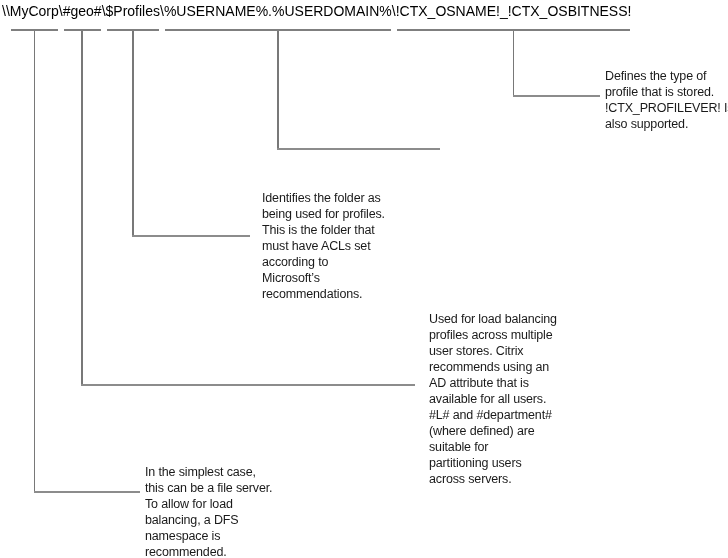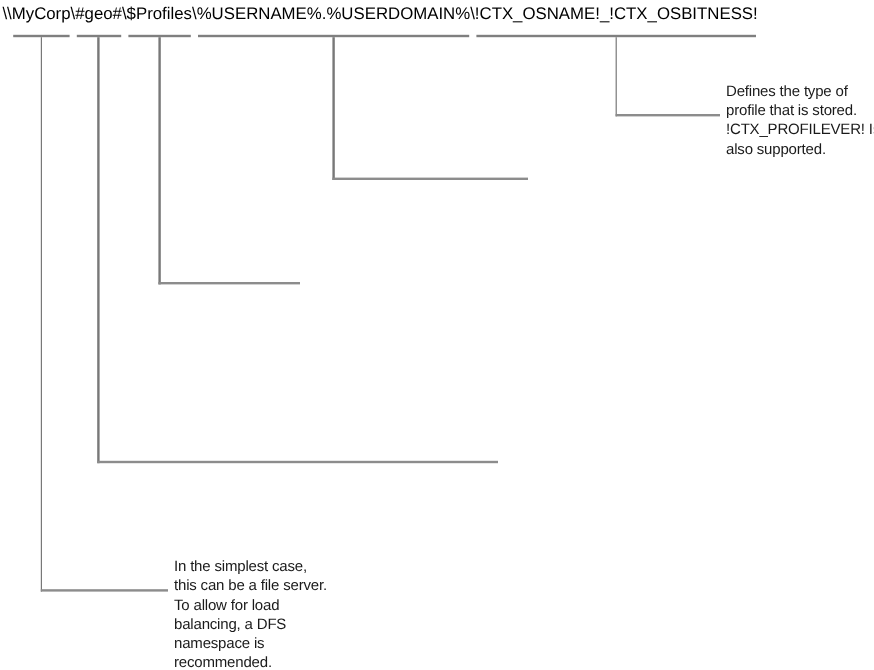--- a/index.html
+++ b/index.html
@@ -79,18 +79,36 @@
 
   <div class="vline" style="left: 512.82px; top: 31px; height: 66px;"></div>
   <div class="hline" style="left: 512.82px; top: 95px; width: 87.1797px;"></div>
 
   <div class="note" style="left:145px; top:464px;">In the simplest case,
 this can be a file server.
 To allow for load
 balancing, a DFS
 namespace is
 recommended.</div>
+  <div class="note" style="left:429px; top:311px;">Used for load balancing
+profiles across multiple
+user stores. Citrix
+recommends using an
+AD attribute that is
+available for all users.
+#L# and #department#
+(where defined) are
+suitable for
+partitioning users
+across servers.</div>
+  <div class="note" style="left:262px; top:190px;">Identifies the folder as
+being used for profiles.
+This is the folder that
+must have ACLs set
+according to
+Microsoft’s
+recommendations.</div>
   <div class="note" style="left:605px; top:68px;">Defines the type of
 profile that is stored.
 !CTX_PROFILEVER! Is
 also supported.</div>
 
 </div>
 
 </body></html>

